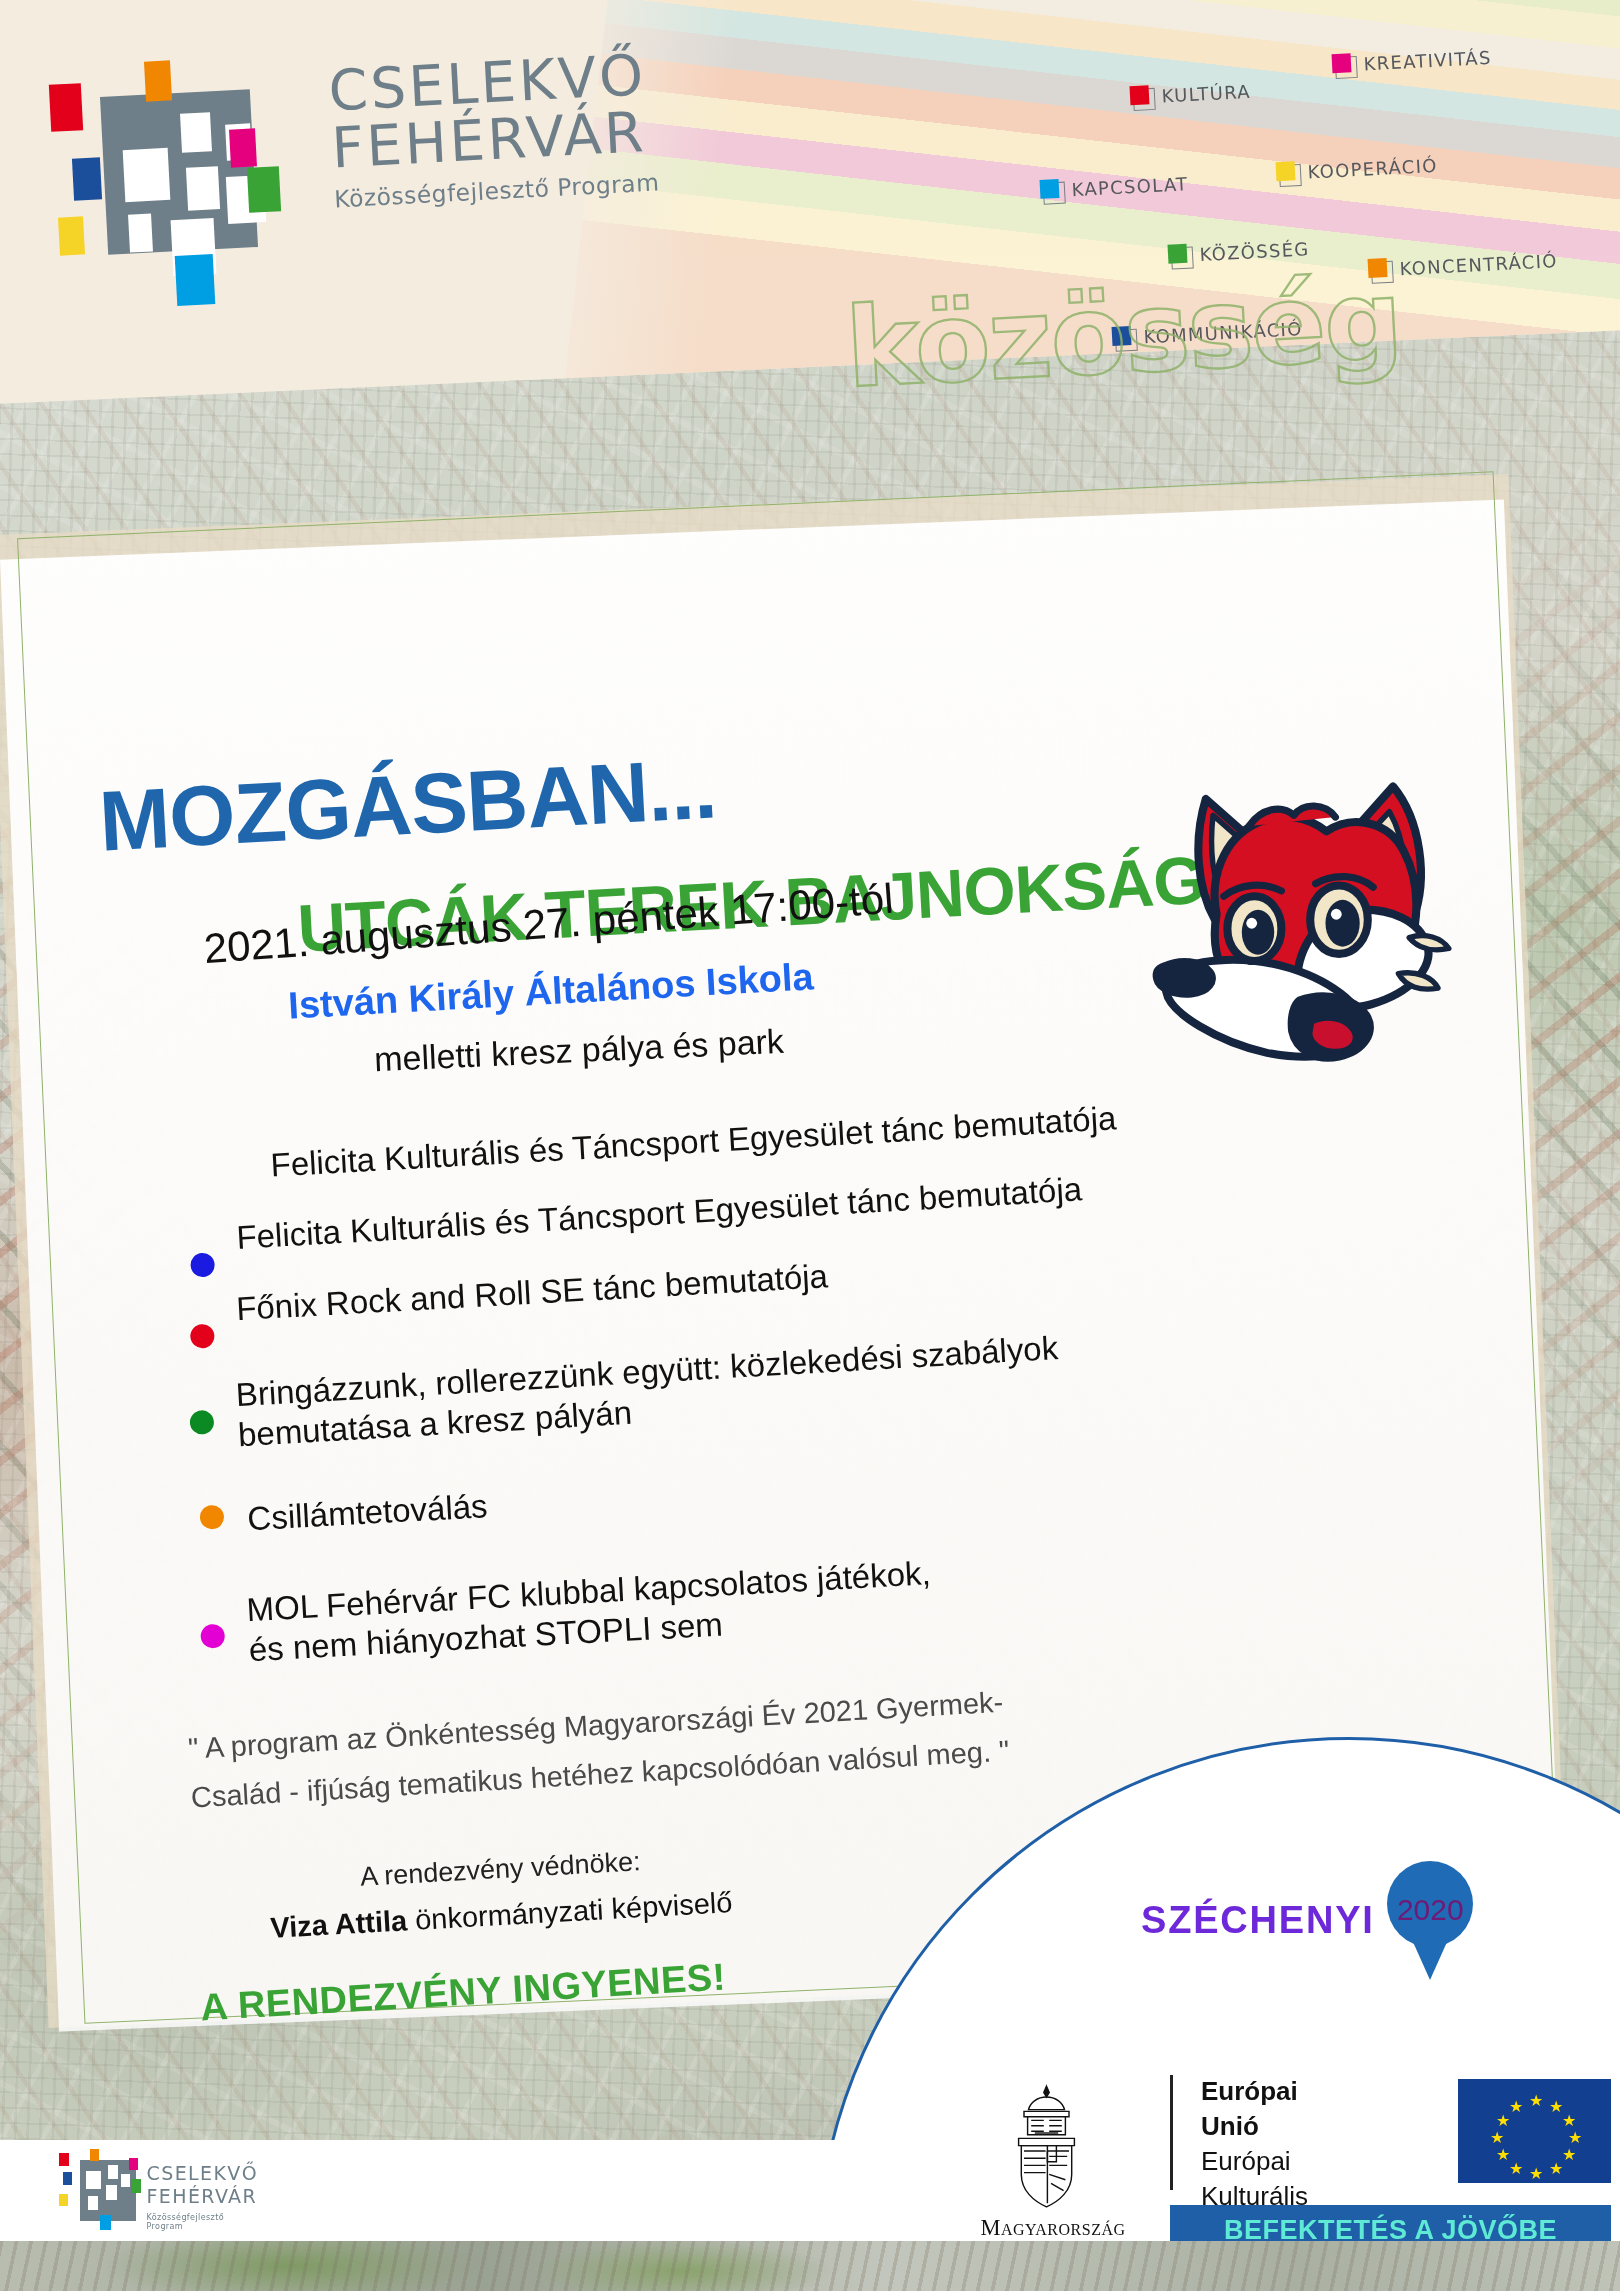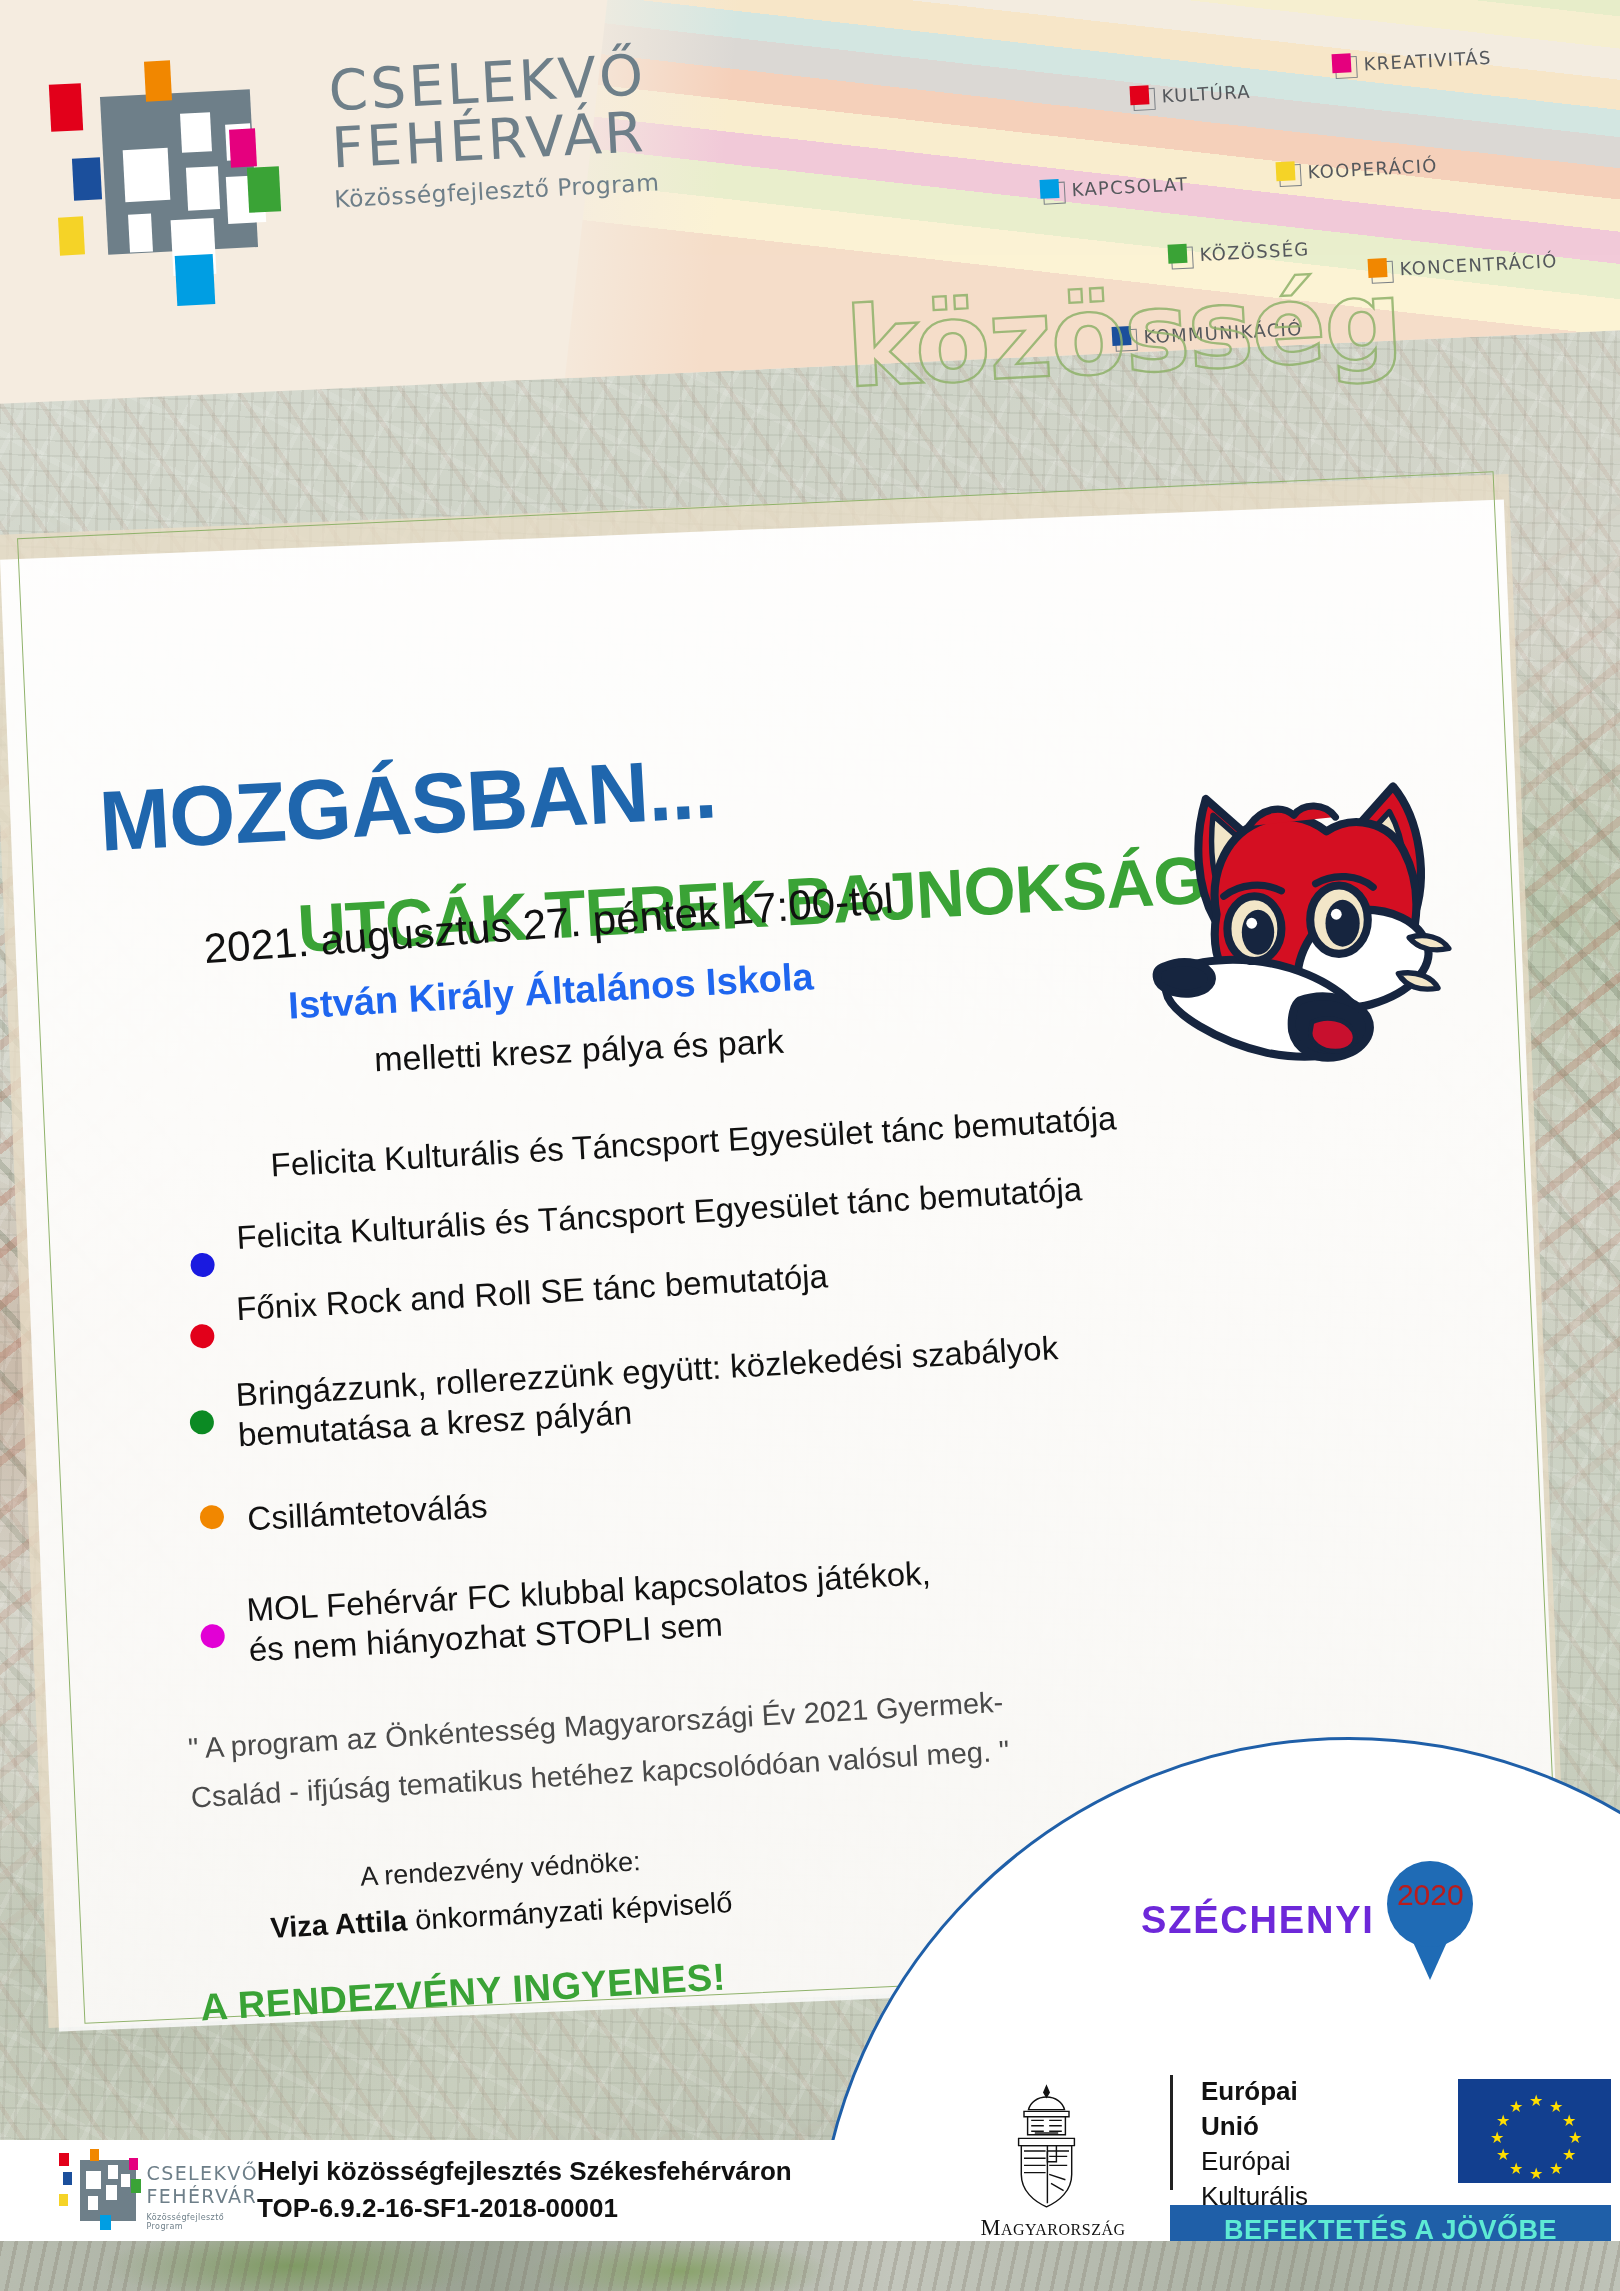--- a/index.html
+++ b/index.html
@@ -232,22 +232,22 @@
   }
   .pin .tail {
     position:absolute; left:50%; top:52px; width:0; height:0; transform:translateX(-50%);
     border-left:30px solid transparent; border-right:30px solid transparent;
     border-top:67px solid #1f6bb5;
   }
   .pin .shadow {
     position:absolute; left:47px; top:65px; width:40px; height:36px;
     background:#b9bdc0; border-radius:50%; z-index:-1;
   }
-  .pin .yr { position:absolute; left:0; top:17px; width:86px; text-align:center;
-             font-size:30px; color:#b91c1c; letter-spacing:0px; font-weight:400;
+  .pin .yr { position:absolute; left:0; top:32px; width:86px; text-align:center;
+             font-size:30px; color:#701a75; letter-spacing:0px; font-weight:400;
              font-family:"Liberation Sans", sans-serif; }
 
   .coat { position:absolute; left:979px; top:2079px; width:135px; height:135px; }
   .coat-label { position:absolute; left:918px; top:2214px; width:270px; text-align:center;
                 font-size:22.5px; color:#111; line-height:1.22;
                 font-family:"Liberation Serif", serif; font-variant:small-caps; letter-spacing:0.5px; }
 
   .eu-block { position:absolute; left:1170px; top:2079px; }
   .eu-bar { position:absolute; left:0; top:-3.6px; width:2.7px; height:115px; background:#222; }
   .eu-text { position:absolute; left:31px; top:-5.4px; font-size:26px; line-height:1.35; color:#111; }
@@ -541,22 +541,18 @@
       <div class="fl-c" style="left:27px; top:47px; width:9px; height:11.7px; background:#f5d327;"></div>
       <div class="fl-c" style="left:97px;top:10.8px; width:9px; height:11.7px; background:#e5007e;"></div>
       <div class="fl-c" style="left:99px;top:32px; width:10px; height:13.5px; background:#3aa336;"></div>
       <div class="fl-c" style="left:68px; top:68px; width:11.7px; height:15.3px; background:#009ee3;"></div>
       <div class="fl-t1">
         <div>CSELEKVŐ</div>
         <div>FEHÉRVÁR</div>
       </div>
       <div class="fl-t2">Közösségfejlesztő Program</div>
     </div>
-    <div class="foot-txt">
-      <div>Helyi közösségfejlesztés Székesfehérváron</div>
-      <div>TOP-6.9.2-16-SF1-2018-00001</div>
-    </div>
   </div>
 
   <div class="bottom-photo"></div>
 
 </div>
 
 
 </body></html>

